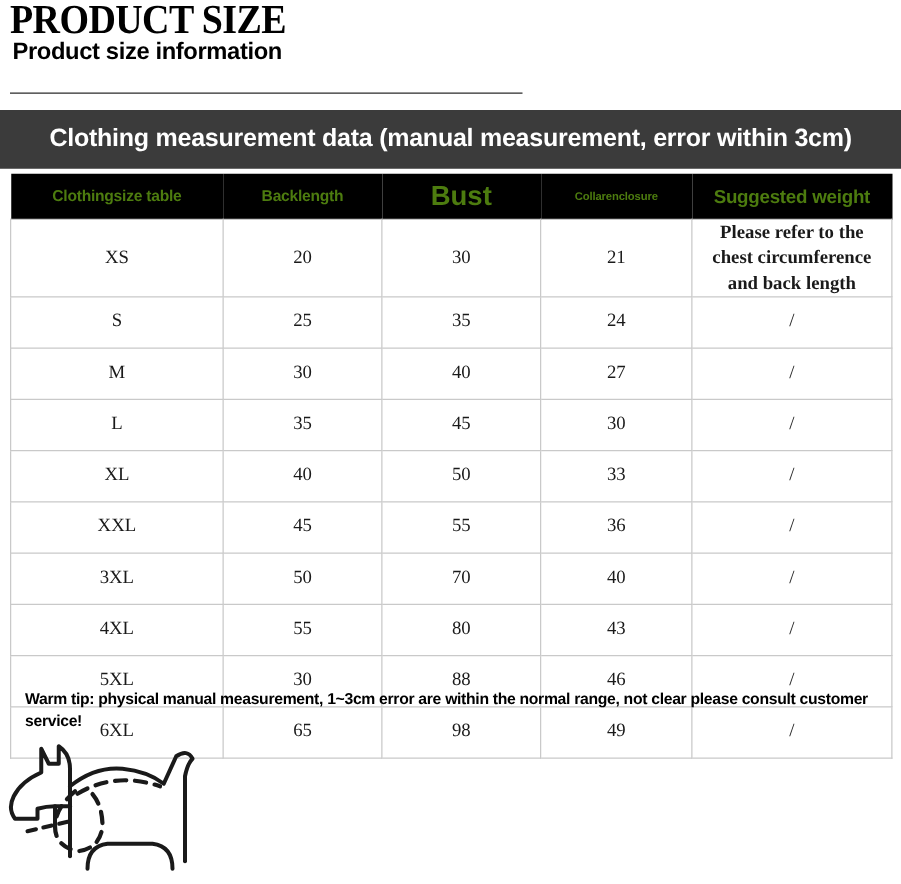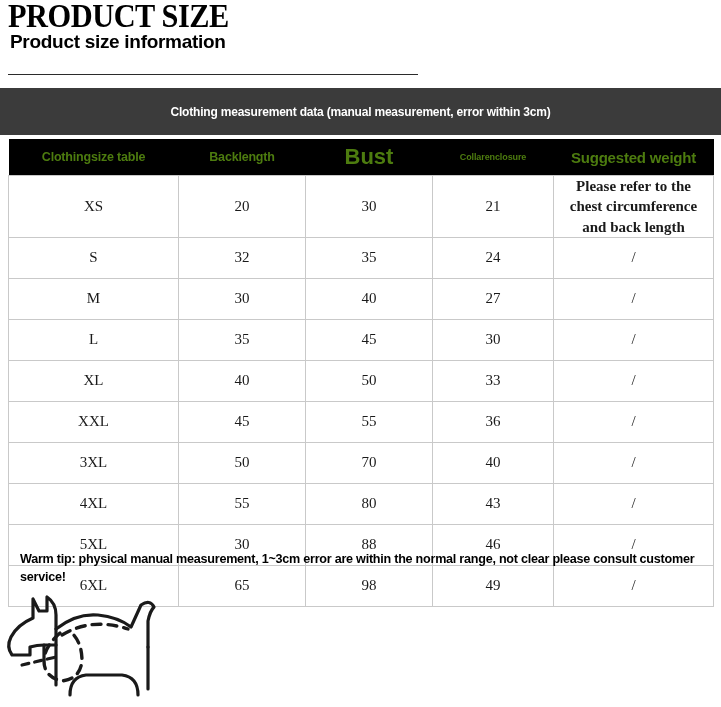--- a/index.html
+++ b/index.html
@@ -60,21 +60,21 @@
     height: 47px;
     background: #3b3b3b;
     display: flex;
     align-items: center;
     justify-content: center;
   }
   .banner-text {
     color: #ffffff;
     font-family: "Liberation Sans", sans-serif;
     font-weight: bold;
-    font-size: 12px;
+    font-size: 20px;
     letter-spacing: -0.2px;
     white-space: nowrap;
   }
 
   
   .size-table {
     position: absolute;
     left: 8px;
     top: 139px;
     width: 705px;
@@ -191,21 +191,21 @@
   <tbody>
     <tr>
       <td>XS</td>
       <td>20</td>
       <td>30</td>
       <td>21</td>
       <td class="note-cell">Please refer to the chest circumference and back length</td>
     </tr>
     <tr>
       <td>S</td>
-      <td>32</td>
+      <td>25</td>
       <td>35</td>
       <td>24</td>
       <td>/</td>
     </tr>
     <tr>
       <td>M</td>
       <td>30</td>
       <td>40</td>
       <td>27</td>
       <td>/</td>

